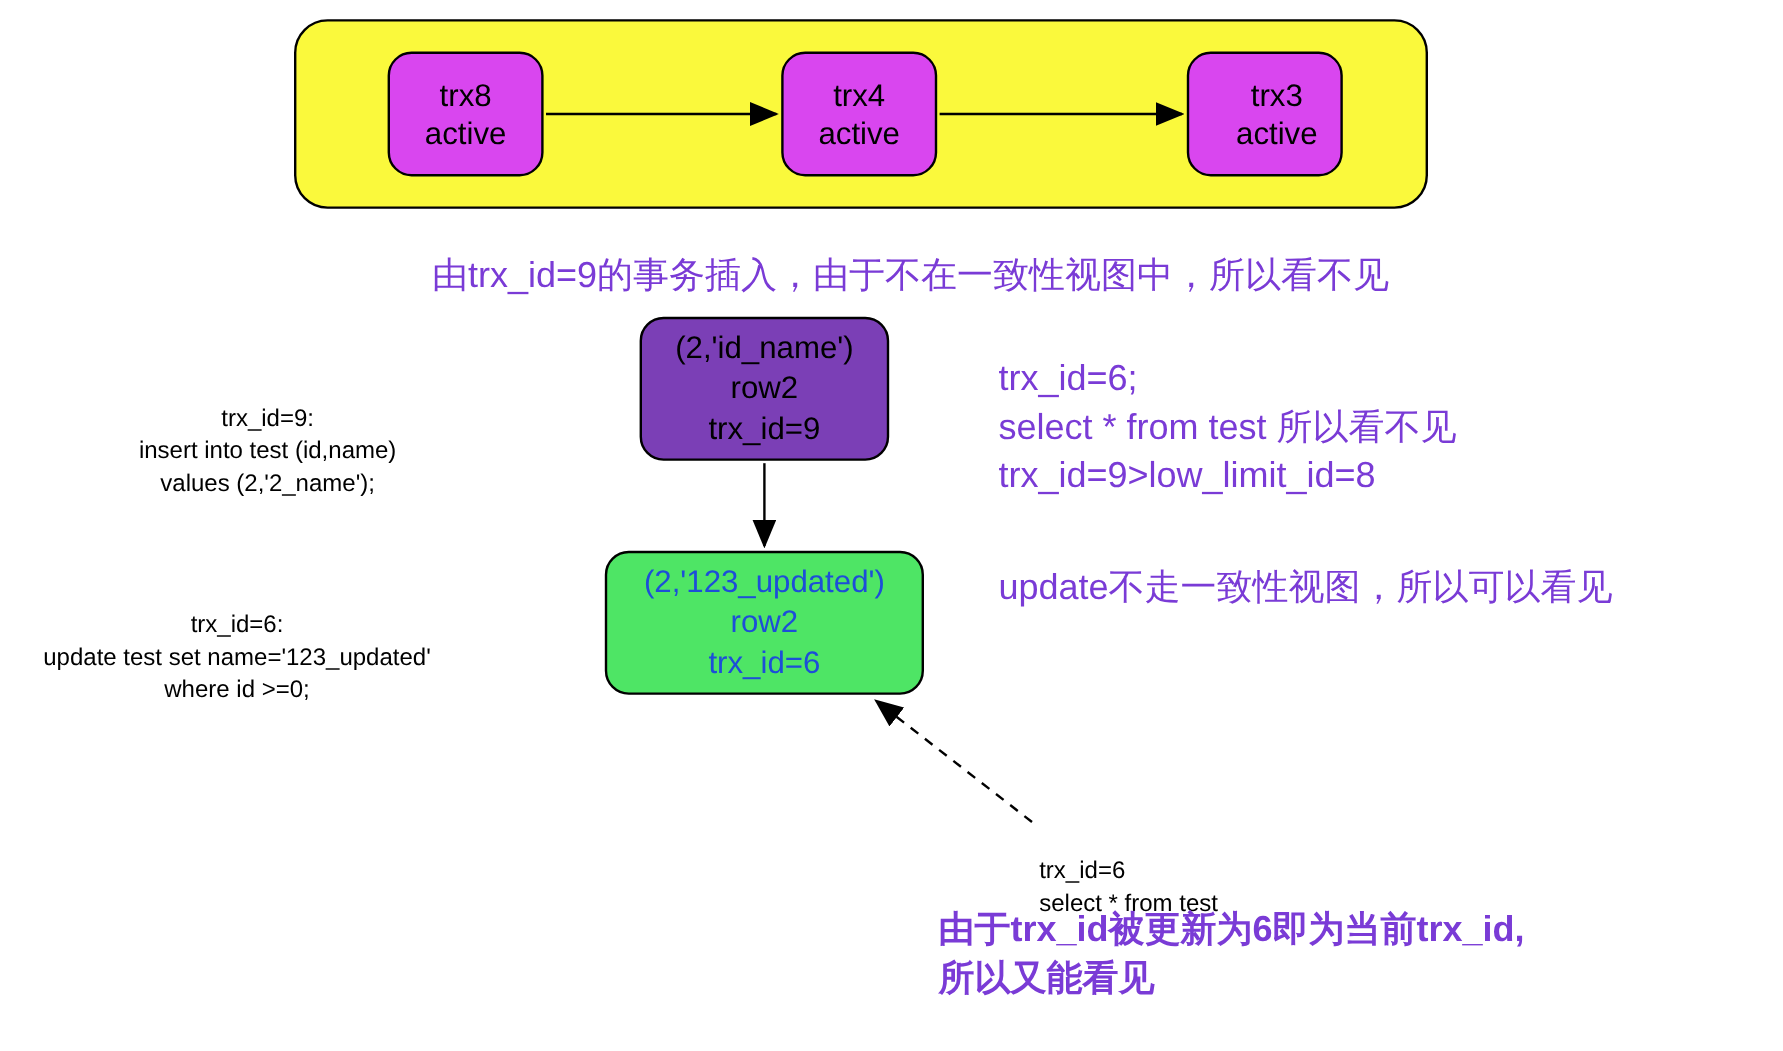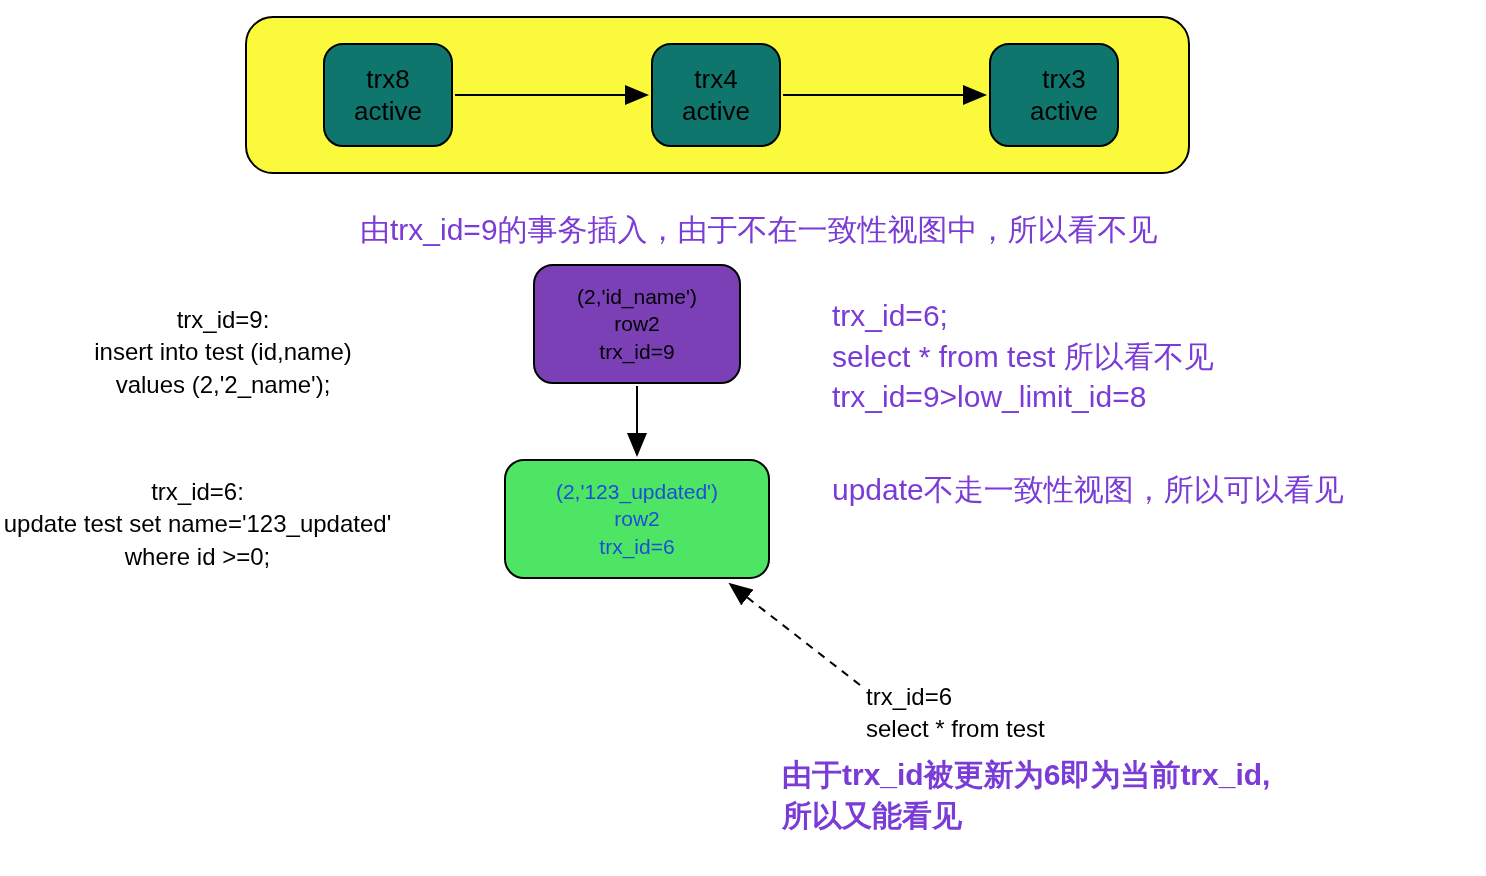--- a/index.html
+++ b/index.html
@@ -17,21 +17,21 @@
     width: 945px;
     height: 158px;
     background: #faf93c;
     border: 2px solid #000;
     border-radius: 28px;
   }
   .trx-box {
     position: absolute;
     width: 130px;
     height: 104px;
-    background: #0f766e;
+    background: #d946ef;
     border: 2px solid #000;
     border-radius: 20px;
     display: flex;
     flex-direction: column;
     align-items: center;
     justify-content: center;
     font-size: 26px;
     line-height: 1.25;
     text-align: center;
   }
@@ -41,43 +41,44 @@
 
   .purple-note {
     position: absolute;
     color: #7a3bd6;
     font-size: 30px;
     line-height: 1.35;
   }
   .black-note {
     position: absolute;
     color: #000;
-    font-size: 24px;
+    font-size: 20px;
     line-height: 1.35;
     text-align: center;
+    margin-top: 32px;
   }
   .black-note.left { text-align: center; }
 
   .note-top { left: 360px; top: 210px; }
   .note-left-1 { left: 58px; top: 304px; width: 330px; }
   .note-left-2 { left: 0px; top: 476px; width: 395px; }
   .note-right-1 { left: 832px; top: 296px; }
   .note-right-2 { left: 832px; top: 470px; }
   .note-bottom-black { left: 866px; top: 681px; text-align:left; }
   .note-bottom-purple { left: 782px; top: 755px; font-weight: bold; }
 
   .row-box {
     position: absolute;
     border: 2px solid #000;
     border-radius: 20px;
     display: flex;
     flex-direction: column;
     align-items: center;
     justify-content: center;
-    font-size: 21px;
+    font-size: 26px;
     line-height: 1.3;
     padding: 6px 10px;
     text-align: left;
   }
   .row-purple {
     left: 533px; top: 264px;
     width: 208px; height: 120px;
     background: #7b3fb6;
     color: #000;
   }

